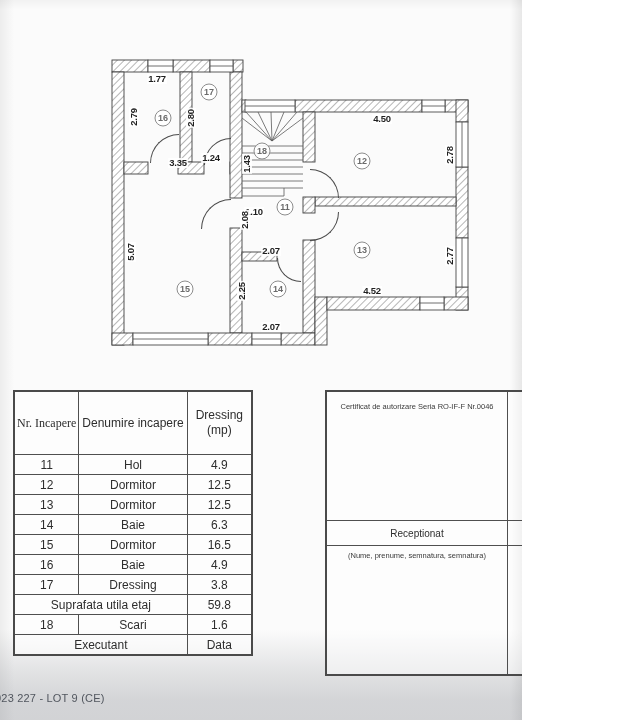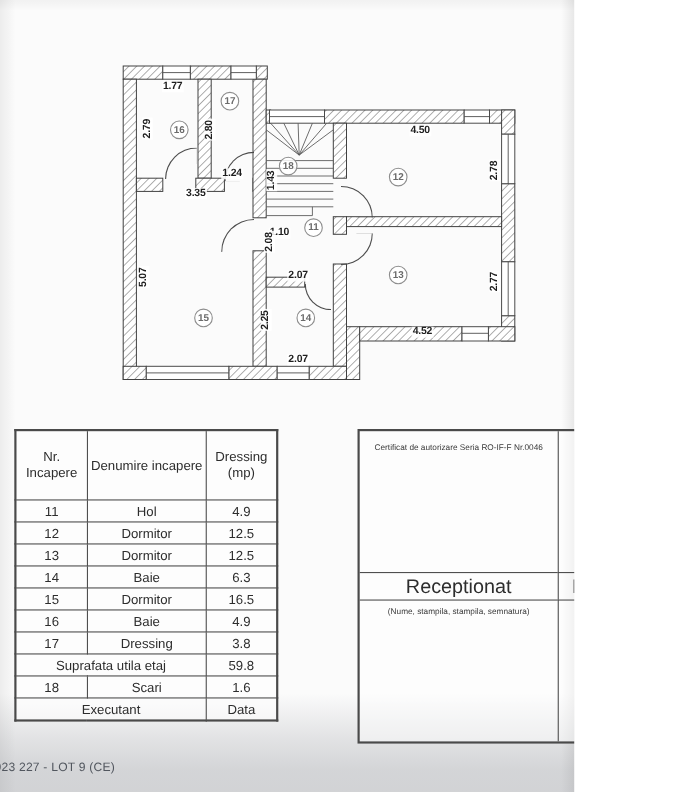--- a/index.html
+++ b/index.html
@@ -34,38 +34,38 @@
   .door.br{border-bottom-width:1px;border-right-width:1px;border-bottom-right-radius:100%;}
   .door.bl{border-bottom-width:1px;border-left-width:1px;border-bottom-left-radius:100%;}
   
   .area-table{
     position:absolute;left:13px;top:390px;width:240px;
     border-collapse:collapse;border:2px solid #4a4a4a;
     font-size:12px;color:#2d2d2d;background:rgba(255,255,255,0.55);
   }
   .area-table td{border:1px solid #4f4f4f;text-align:center;vertical-align:middle;height:19px;padding:0 2px;}
   .area-table tr.hdr td{height:62px;line-height:15px;}
-  .area-table td.c1{width:62px;}
+  .area-table td.c1{width:62px;font-family:Liberation Serif, serif;}
   .area-table td.c2{width:111px;}
   .area-table td.c3{width:61px;}
   
   .stamp{
     position:absolute;left:325px;top:390px;width:243px;height:282px;
     border:2px solid #4a4a4a;display:grid;
     grid-template-columns:180px 1fr;grid-template-rows:128px 25px 1fr;
     background:rgba(255,255,255,0.45);color:#2d2d2d;
   }
   .stamp .cell{position:relative;}
   .stamp .bl{border-left:1px solid #4f4f4f;}
   .stamp .bt{border-top:1px solid #4f4f4f;}
   .stamp .name-cell{text-align:center;padding-top:6px;}
   .stamp .name{font-size:12.5px;font-weight:700;letter-spacing:0.2px;}
   .stamp .cert{font-size:7.5px;margin-top:4px;color:#3a3a3a;}
   .stamp .year-cell{display:flex;align-items:flex-end;justify-content:center;font-size:13px;}
-  .stamp .mid{display:flex;align-items:center;justify-content:center;font-size:18px;}
+  .stamp .mid{display:flex;align-items:center;justify-content:center;font-size:10px;}
   .stamp .note-cell{text-align:center;padding-top:5px;font-size:7.5px;color:#3a3a3a;}
   
   .footer-text{
     position:absolute;left:-5px;top:692px;
     font-size:11px;color:#51565e;letter-spacing:0.2px;white-space:nowrap;
   }
 </style>
 </head>
 <body>
 
@@ -173,31 +173,31 @@
     <div class="door tl" style="left:150px;top:134px;width:28px;height:28px;"></div>
     <div class="door tl" style="left:204px;top:138px;width:26px;height:26px;"></div>
     <div class="door tl" style="left:201px;top:199px;width:29px;height:29px;"></div>
     <div class="door tr" style="left:310px;top:169px;width:28px;height:28px;"></div>
     <div class="door br" style="left:310px;top:212px;width:28px;height:28px;"></div>
     <div class="door bl" style="left:277px;top:258px;width:23px;height:23px;"></div>
 
     <span class="dim" style="left:157px;top:79px;">1.77</span>
     <span class="dim v" style="left:134px;top:117px;">2.79</span>
     <span class="dim v" style="left:191px;top:118px;">2.80</span>
-    <span class="dim" style="left:178px;top:176px;">3.35</span>
+    <span class="dim" style="left:178px;top:163px;">3.35</span>
     <span class="dim" style="left:211px;top:158px;">1.24</span>
     <span class="dim v" style="left:247px;top:164px;">1.43</span>
     <span class="dim" style="left:254px;top:176px;margin-top:36px;">1.10</span>
     <span class="dim" style="left:382px;top:119px;">4.50</span>
     <span class="dim v" style="left:450px;top:155px;">2.78</span>
     <span class="dim v" style="left:245px;top:220px;">2.08</span>
     <span class="dim" style="left:271px;top:251px;">2.07</span>
     <span class="dim v" style="left:450px;top:256px;">2.77</span>
     <span class="dim v" style="left:242px;top:291px;">2.25</span>
-    <span class="dim" style="left:384px;top:291px;margin-top:11px;">4.52</span>
+    <span class="dim" style="left:372px;top:291px;">4.52</span>
     <span class="dim" style="left:271px;top:327px;">2.07</span>
     <span class="dim v" style="left:131px;top:252px;">5.07</span>
 
     <span class="rnum" style="left:163px;top:118px;">16</span>
     <span class="rnum" style="left:209px;top:92px;">17</span>
     <span class="rnum" style="left:262px;top:151px;">18</span>
     <span class="rnum" style="left:362px;top:161px;">12</span>
     <span class="rnum" style="left:285px;top:207px;">11</span>
     <span class="rnum" style="left:362px;top:250px;">13</span>
     <span class="rnum" style="left:278px;top:289px;">14</span>
@@ -269,20 +269,20 @@
     <div class="cell bl year-cell">
       <span>2023</span>
     </div>
     <div class="cell bt mid">
       <span>Receptionat</span>
     </div>
     <div class="cell bt bl mid">
       <span>Data</span>
     </div>
     <div class="cell bt note-cell">
-      <span>(Nume, stampila, stampila, semnatura)</span>
+      <span>(Nume, prenume, semnatura, semnatura)</span>
     </div>
     <div class="cell bt bl"></div>
   </div>
 
   <div class="footer-text">023 227 - LOT 9 (CE)</div>
 
 </div>
 
 </body></html>

